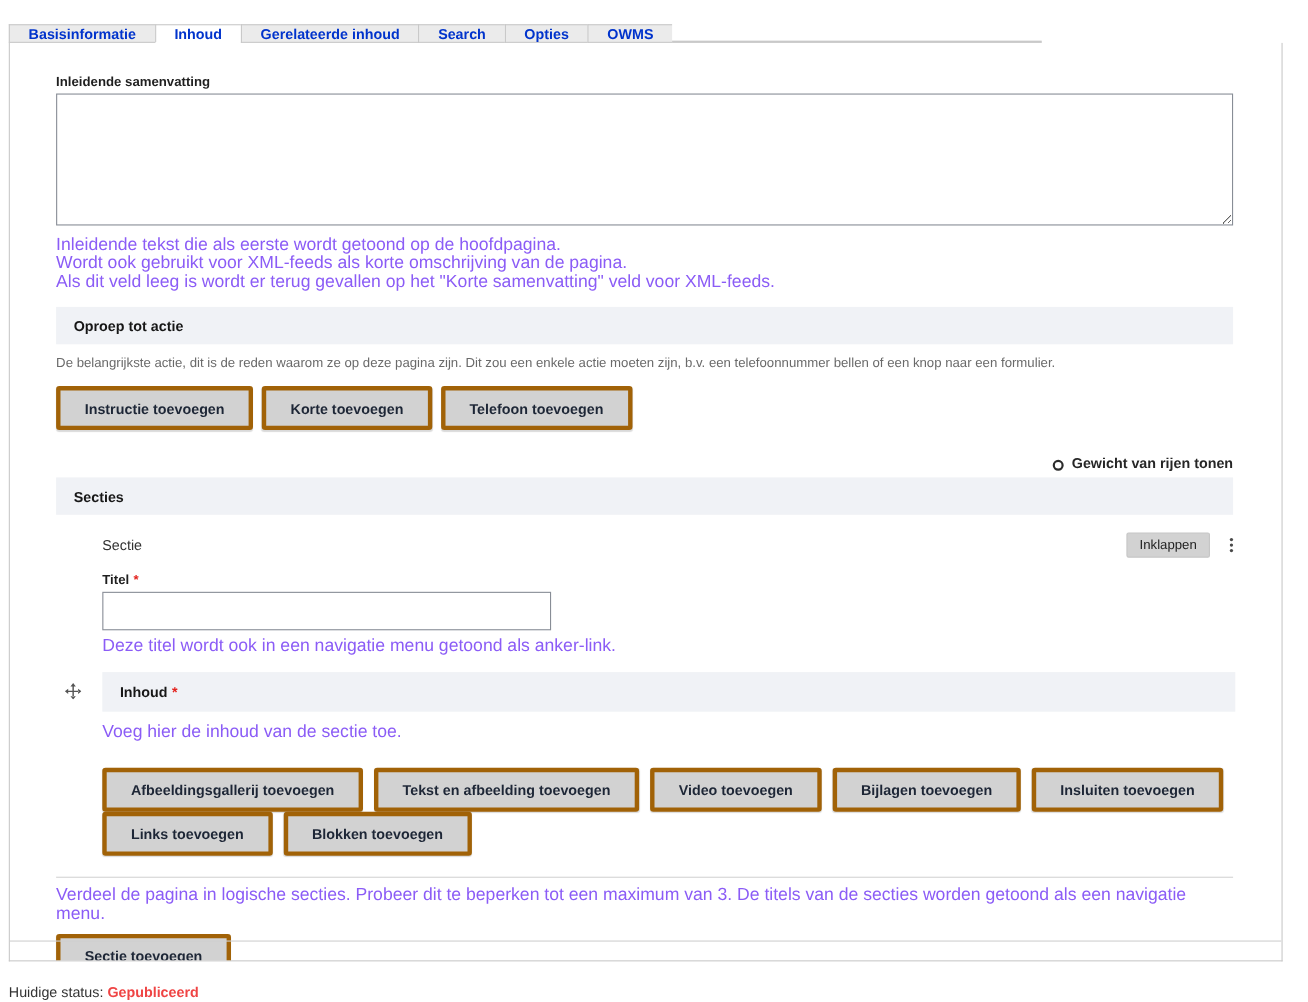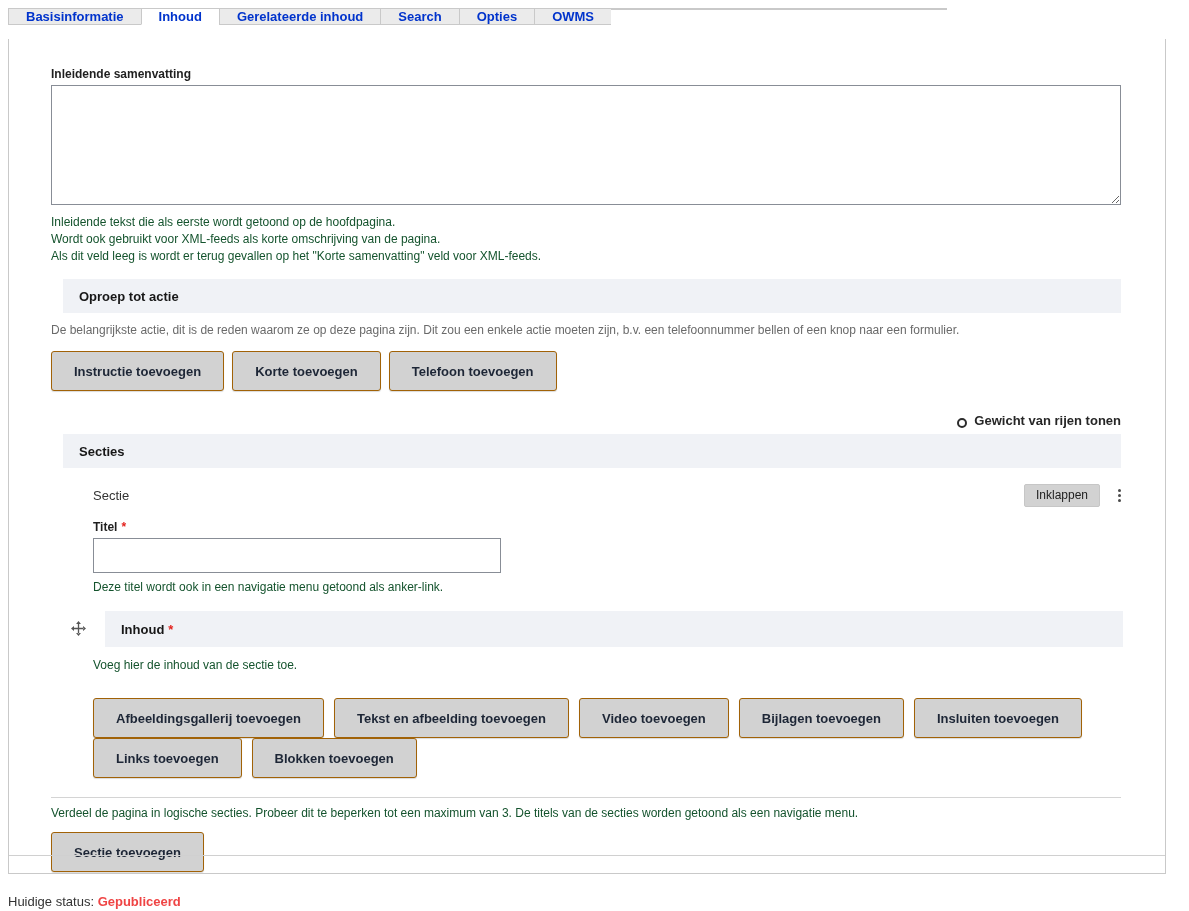--- a/index.html
+++ b/index.html
@@ -13,21 +13,21 @@
   .page { position: relative; width: 1189px; height: 911px; background: #fff; }
 
   
   .tabs {
     display: flex;
     margin: 8px 0 0 8px;
     width: 939px;
     height: 31px;
     position: relative;
     z-index: 2;
-    align-items: flex-start;
+    align-items: flex-end;
   }
   .tab {
     display: flex; align-items: center;
     padding: 0 17px;
     background: #ebebeb;
     border: 1px solid #c9c9c9;
     border-right-width: 0;
     font-weight: bold;
     font-size: 13px;
     color: #0033cc;
@@ -66,46 +66,45 @@
     height: 120px;
     border: 1px solid #888d96;
     background: #fff;
     resize: vertical;
     font-family: "Liberation Sans", sans-serif;
     font-size: 13px;
     padding: 4px 6px;
   }
   .help {
     margin-top: 6px;
-    font-size: 12px;
-    color: #14532d;
+    font-size: 16px;
+    color: #8b5cf6;
     line-height: 17px;
     white-space: pre-line;
   }
   .desc { font-size: 12px; color: #6a6a6a; line-height: 17px; }
 
   .bar {
     background: #f0f2f6;
     height: 34px;
     display: flex; align-items: center;
     padding: 0 16px;
     font-weight: bold;
     font-size: 13px;
     color: #171717;
-    margin-left: 12px;
   }
   .bar-cta { margin-top: 14px; }
   .cta-desc { margin-top: 9px; }
   .btn-row { margin-top: 12px; display: flex; column-gap: 8px; }
 
   .btn {
     height: 40px;
     padding: 0 22px;
     background: #d2d2d2;
-    border: 1px solid #a16207;
+    border: 4px solid #a16207;
     border-radius: 3px;
     box-shadow: 0 1px 1px rgba(0,0,0,.15);
     font-family: "Liberation Sans", sans-serif;
     font-weight: bold;
     font-size: 13px;
     color: #1d2636;
     cursor: pointer;
     white-space: nowrap;
   }
 

